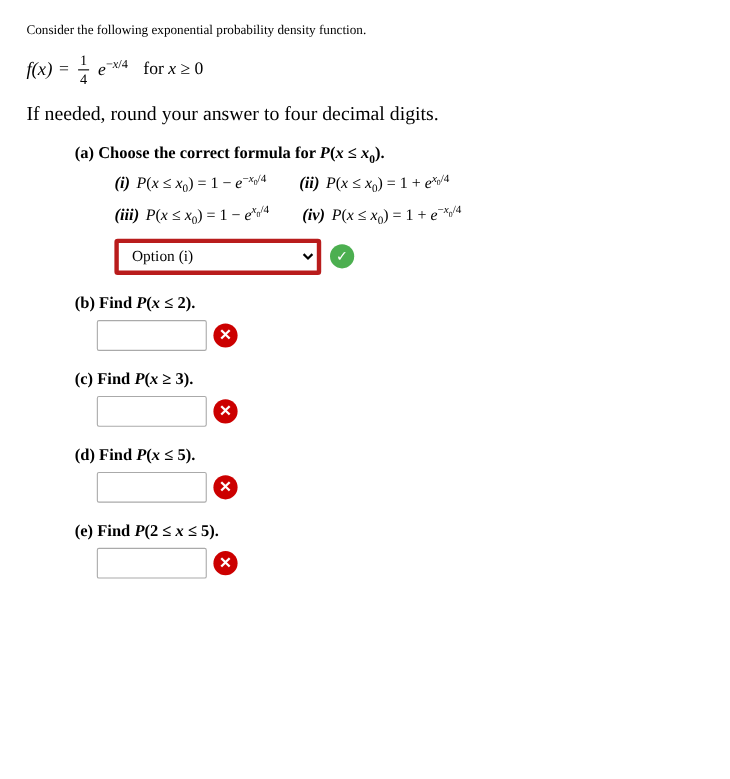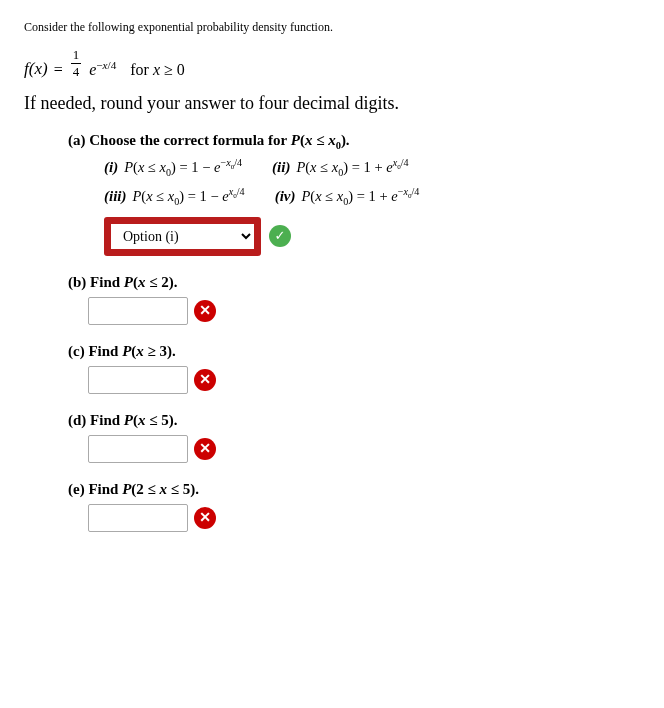--- a/index.html
+++ b/index.html
@@ -13,21 +13,21 @@
       min-height: 708px;
     }
     .intro-text {
       margin-bottom: 12px;
       font-size: 12px;
     }
     .formula-line {
       margin: 10px 0 14px 0;
       font-size: 16px;
       display: flex;
-      align-items: flex-end;
+      align-items: center;
       gap: 6px;
     }
     .fx {
       font-style: italic;
       font-size: 17px;
     }
     .round-note {
       margin-bottom: 18px;
       font-size: 18px;
     }
@@ -64,26 +64,26 @@
       font-size: 14.5px;
     }
     .dropdown-row {
       display: flex;
       align-items: center;
       gap: 8px;
       margin-top: 10px;
       margin-left: 36px;
     }
     .dropdown-select {
-      border: 7px solid #b91c1c;
+      border: 4px solid #b91c1c;
       border-radius: 3px;
       padding: 4px 8px 4px 8px;
       font-size: 14px;
       font-family: inherit;
-      width: 157px;
+      width: 188px;
       background: #fff;
       cursor: pointer;
       appearance: auto;
     }
     .check-icon {
       width: 22px;
       height: 22px;
       border-radius: 50%;
       background: #4CAF50;
       display: inline-flex;

